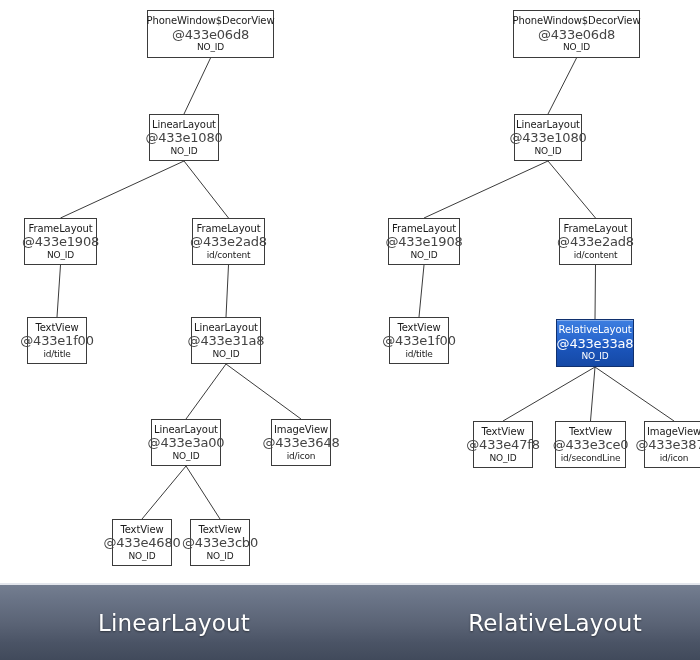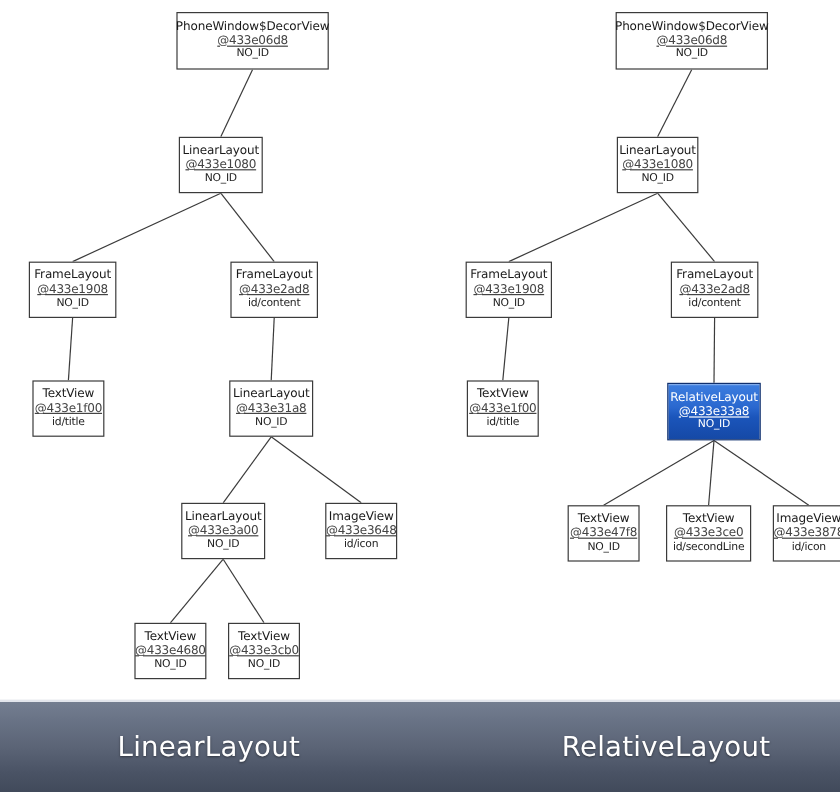--- a/index.html
+++ b/index.html
@@ -43,24 +43,23 @@
     text-align: center;
     line-height: 1.18;
     padding: 2px 3px;
     white-space: nowrap;
   }
   .node .cls {
     font-size: 10px;
     letter-spacing: -0.1px;
   }
   .node .addr {
-    font-size: 10px;
+    font-size: 13px;
     color: #444;
     letter-spacing: -0.2px;
-    text-decoration: underline;
   }
   .node .rid {
     font-size: 9px;
     color: #222;
     letter-spacing: -0.2px;
   }
 
   .node.selected {
     border: 1px solid #10306e;
     background: linear-gradient(to bottom, #3d7ee0 0%, #2a68cf 42%, #1b55bb 60%, #1549a6 100%);

